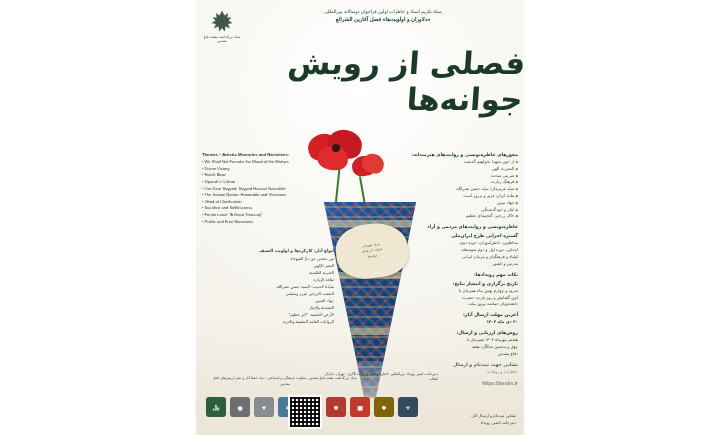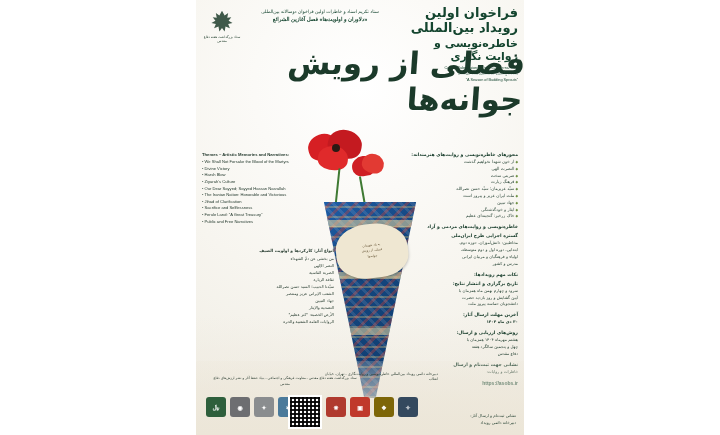--- a/index.html
+++ b/index.html
@@ -205,27 +205,20 @@
   <div class="sheet">
 
     <div class="hdr">
       <div class="hdr-logo">
         <div class="emblem"></div>
         <div class="emblem-txt">ستاد بزرگداشت هفته دفاع مقدس</div>
       </div>
       <div class="hdr-mid">
         <div class="l1">ستاد تکریم اسناد و خاطرات اولین فراخوان دوسالانه بین‌المللی</div>
         <div class="l2">«دلاوران و اولویت‌ها» فصل آغازین الشرائع</div>
-      </div>
-      <div class="hdr-right">
-        <div class="fa1">فراخوان اولین رویداد بین‌المللی</div>
-        <div class="fa2">خاطره‌نویسی و روایت نگاری</div>
-        <div class="en1">Call for Submissions, The First International</div>
-        <div class="en2">Memoir and Narrative Writing Event</div>
-        <div class="en2">"A Season of Budding Sprouts"</div>
       </div>
     </div>
 
     <div class="title-cal">
       <span>فصلی از رویش جوانه‌ها</span>
     </div>
 
     <div class="themes">
       <div class="t-h">Themes – Artistic Memories and Narratives:</div>
       <ul>

